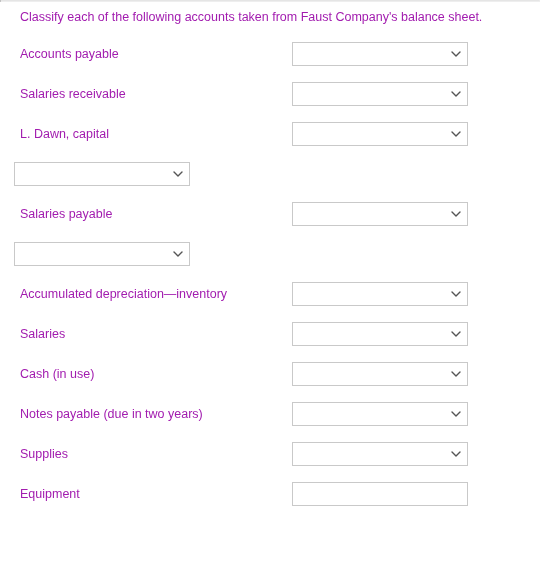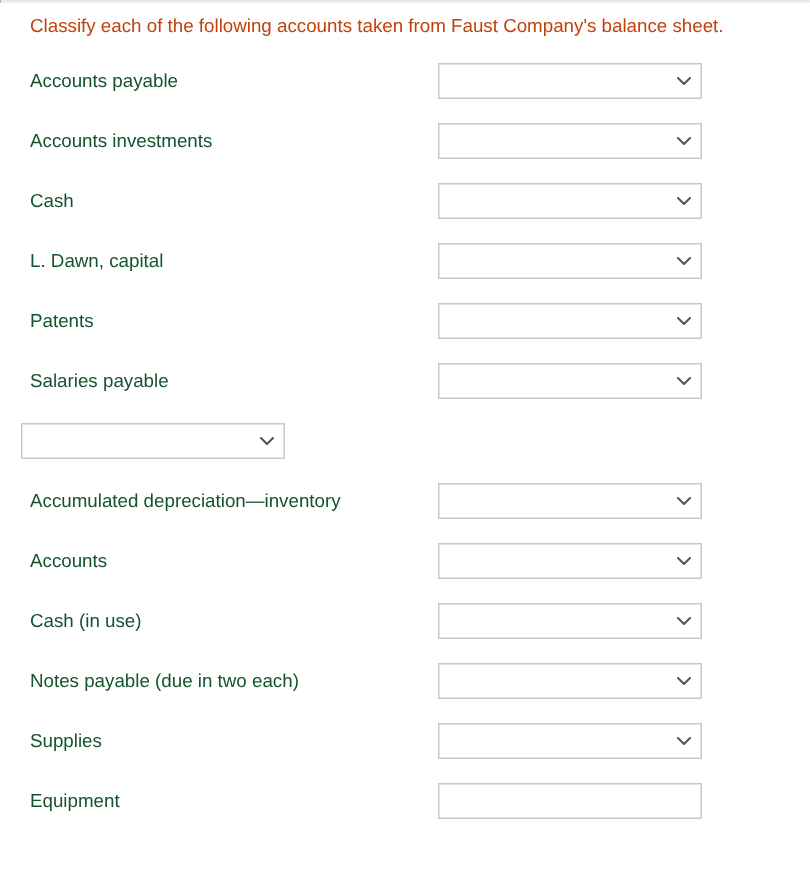--- a/index.html
+++ b/index.html
@@ -13,32 +13,32 @@
   }
   .divider {
     border-top: 1px solid #e5e5e5;
     margin: 0;
   }
   .container {
     padding: 8px 14px 14px 14px;
   }
   .instruction {
     font-size: 12.5px;
-    color: #c2410c;
+    color: #a21caf;
     margin: 0 0 18px 6px;
   }
   .row {
     display: flex;
     align-items: center;
     margin-bottom: 16px;
   }
   .label {
     flex: 0 0 278px;
     font-size: 12.5px;
-    color: #14532d;
+    color: #a21caf;
     padding-left: 6px;
     line-height: 1.3;
   }
   .select-wrap {
     flex: 0 0 176px;
     position: relative;
   }
   .faux-select {
     width: 100%;
     height: 24px;
@@ -75,33 +75,21 @@
           <div class="faux-select">
             <span class="chevron">
               <svg width="10" height="6" viewBox="0 0 10 6">
                 <path d="M1 1 L5 5 L9 1" stroke="#555" stroke-width="1.4" fill="none" stroke-linecap="round" stroke-linejoin="round"></path>
               </svg>
             </span>
           </div>
         </div>
       </div>
       <div class="row">
-        <div class="label">Accounts investments</div>
-        <div class="select-wrap">
-          <div class="faux-select">
-            <span class="chevron">
-              <svg width="10" height="6" viewBox="0 0 10 6">
-                <path d="M1 1 L5 5 L9 1" stroke="#555" stroke-width="1.4" fill="none" stroke-linecap="round" stroke-linejoin="round"></path>
-              </svg>
-            </span>
-          </div>
-        </div>
-      </div>
-      <div class="row">
-        <div class="label">Cash</div>
+        <div class="label">Salaries receivable</div>
         <div class="select-wrap">
           <div class="faux-select">
             <span class="chevron">
               <svg width="10" height="6" viewBox="0 0 10 6">
                 <path d="M1 1 L5 5 L9 1" stroke="#555" stroke-width="1.4" fill="none" stroke-linecap="round" stroke-linejoin="round"></path>
               </svg>
             </span>
           </div>
         </div>
       </div>
@@ -111,21 +99,20 @@
           <div class="faux-select">
             <span class="chevron">
               <svg width="10" height="6" viewBox="0 0 10 6">
                 <path d="M1 1 L5 5 L9 1" stroke="#555" stroke-width="1.4" fill="none" stroke-linecap="round" stroke-linejoin="round"></path>
               </svg>
             </span>
           </div>
         </div>
       </div>
       <div class="row">
-        <div class="label">Patents</div>
         <div class="select-wrap">
           <div class="faux-select">
             <span class="chevron">
               <svg width="10" height="6" viewBox="0 0 10 6">
                 <path d="M1 1 L5 5 L9 1" stroke="#555" stroke-width="1.4" fill="none" stroke-linecap="round" stroke-linejoin="round"></path>
               </svg>
             </span>
           </div>
         </div>
       </div>
@@ -158,21 +145,21 @@
           <div class="faux-select">
             <span class="chevron">
               <svg width="10" height="6" viewBox="0 0 10 6">
                 <path d="M1 1 L5 5 L9 1" stroke="#555" stroke-width="1.4" fill="none" stroke-linecap="round" stroke-linejoin="round"></path>
               </svg>
             </span>
           </div>
         </div>
       </div>
       <div class="row">
-        <div class="label">Accounts</div>
+        <div class="label">Salaries</div>
         <div class="select-wrap">
           <div class="faux-select">
             <span class="chevron">
               <svg width="10" height="6" viewBox="0 0 10 6">
                 <path d="M1 1 L5 5 L9 1" stroke="#555" stroke-width="1.4" fill="none" stroke-linecap="round" stroke-linejoin="round"></path>
               </svg>
             </span>
           </div>
         </div>
       </div>
@@ -182,21 +169,21 @@
           <div class="faux-select">
             <span class="chevron">
               <svg width="10" height="6" viewBox="0 0 10 6">
                 <path d="M1 1 L5 5 L9 1" stroke="#555" stroke-width="1.4" fill="none" stroke-linecap="round" stroke-linejoin="round"></path>
               </svg>
             </span>
           </div>
         </div>
       </div>
       <div class="row">
-        <div class="label">Notes payable (due in two each)</div>
+        <div class="label">Notes payable (due in two years)</div>
         <div class="select-wrap">
           <div class="faux-select">
             <span class="chevron">
               <svg width="10" height="6" viewBox="0 0 10 6">
                 <path d="M1 1 L5 5 L9 1" stroke="#555" stroke-width="1.4" fill="none" stroke-linecap="round" stroke-linejoin="round"></path>
               </svg>
             </span>
           </div>
         </div>
       </div>

